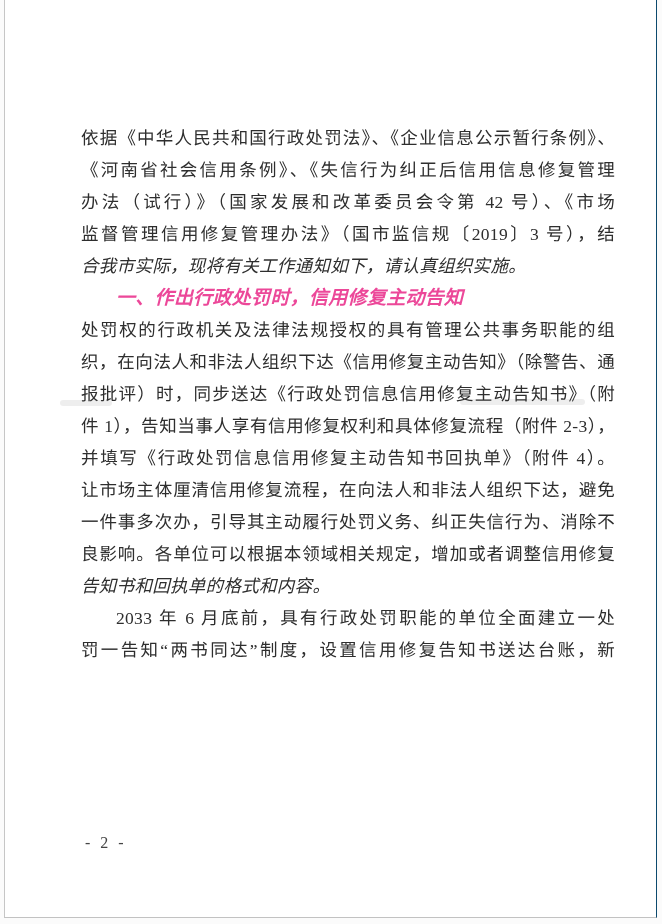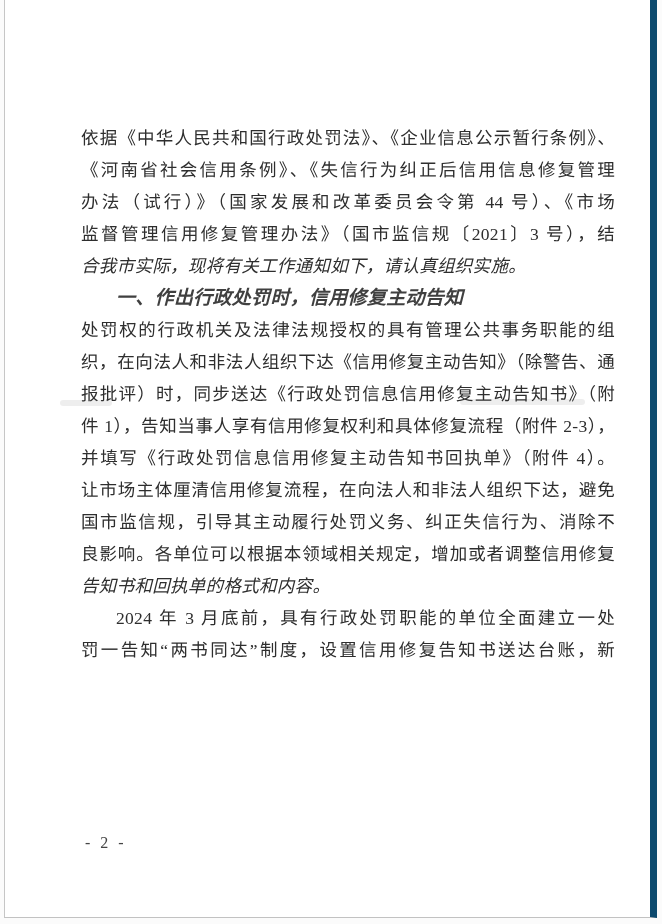--- a/index.html
+++ b/index.html
@@ -17,21 +17,21 @@
   }
   
   .page {
     position: absolute;
     left: 4px;
     top: 0;
     right: 5px;
     bottom: 6px;
     background: #ffffff;
     border-left: 1px solid #c6c6c6;
-    border-right: 7px solid #0c4a6e;
+    border-right: 1px solid #0c4a6e;
     border-bottom: 1px solid #c2c2c2;
   }
   .doc-content {
     position: absolute;
     left: 76px;
     top: 122px;
     width: 534px;
     color: #2e2e2e;
   }
   .block { margin: 0; padding: 0; }
@@ -42,21 +42,21 @@
     text-align: justify;
     text-align-last: justify;
     letter-spacing: 0.3px;
   }
   .flush-left { text-align-last: left; font-style: italic; }
   .indent { padding-left: 35px; }
   .heading .line {
     font-family: "Liberation Sans", "DejaVu Sans", sans-serif;
     font-weight: 700;
     font-size: 19px;
-    color: #404040;
+    color: #ec4899;
   }
   .footer-pagenum {
     position: absolute;
     left: 80px;
     top: 834px;
     font-size: 16px;
     letter-spacing: 3px;
     color: #454545;
   }
   
@@ -76,39 +76,39 @@
 <div class="viewport">
   <div class="page">
 
     <div class="smudge smudge-left"></div>
     <div class="smudge smudge-right"></div>
 
     <div class="doc-content">
         <div class="block paragraph">
           <div class="line">依据《中华人民共和国行政处罚法》、《企业信息公示暂行条例》、</div>
           <div class="line">《河南省社会信用条例》、《失信行为纠正后信用信息修复管理</div>
-          <div class="line">办法（试行）》（国家发展和改革委员会令第 44 号）、《市场</div>
-          <div class="line">监督管理信用修复管理办法》（国市监信规〔2021〕3 号），结</div>
+          <div class="line">办法（试行）》（国家发展和改革委员会令第 42 号）、《市场</div>
+          <div class="line">监督管理信用修复管理办法》（国市监信规〔2019〕3 号），结</div>
           <div class="line flush-left">合我市实际，现将有关工作通知如下，请认真组织实施。</div>
         </div>
         <div class="block heading">
           <div class="line indent flush-left">一、作出行政处罚时，信用修复主动告知</div>
         </div>
         <div class="block paragraph">
           <div class="line">处罚权的行政机关及法律法规授权的具有管理公共事务职能的组</div>
           <div class="line">织，在向法人和非法人组织下达《信用修复主动告知》（除警告、通</div>
           <div class="line">报批评）时，同步送达《行政处罚信息信用修复主动告知书》（附</div>
           <div class="line">件 1），告知当事人享有信用修复权利和具体修复流程（附件 2-3），</div>
           <div class="line">并填写《行政处罚信息信用修复主动告知书回执单》（附件 4）。</div>
           <div class="line">让市场主体厘清信用修复流程，在向法人和非法人组织下达，避免</div>
-          <div class="line">国市监信规，引导其主动履行处罚义务、纠正失信行为、消除不</div>
+          <div class="line">一件事多次办，引导其主动履行处罚义务、纠正失信行为、消除不</div>
           <div class="line">良影响。各单位可以根据本领域相关规定，增加或者调整信用修复</div>
           <div class="line flush-left">告知书和回执单的格式和内容。</div>
         </div>
         <div class="block paragraph">
-          <div class="line indent">2024 年 3 月底前，具有行政处罚职能的单位全面建立一处</div>
+          <div class="line indent">2033 年 6 月底前，具有行政处罚职能的单位全面建立一处</div>
           <div class="line">罚一告知“两书同达”制度，设置信用修复告知书送达台账，新</div>
         </div>
       </div>
 
     <div class="footer-pagenum">- 2 -</div>
   </div>
 </div>
 
 </body></html>

